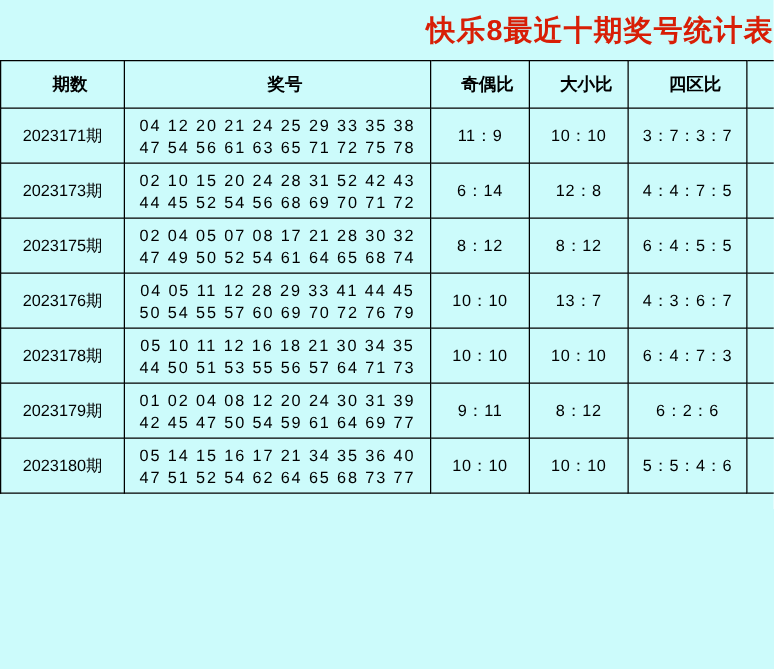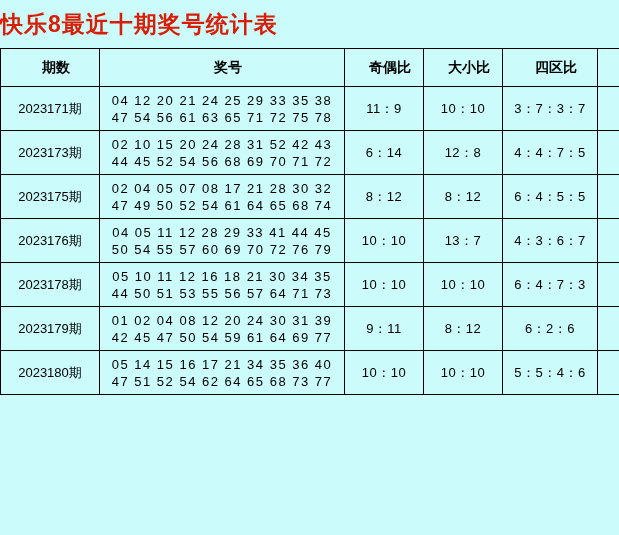--- a/index.html
+++ b/index.html
@@ -14,25 +14,25 @@
     overflow: hidden;
   }
   .page {
     width: 619px;
     height: 535px;
     background: #ccfbfb;
     box-sizing: border-box;
     position: relative;
   }
   .title {
-    text-align: left;
+    text-align: right;
     font-size: 23px;
     font-weight: bold;
     color: #d81e06;
-    padding: 9px 0 8px 0;
+    padding: 9px 0 8px 15px;
     letter-spacing: 1px;
     font-family: "Liberation Sans", sans-serif;
   }
   table.stat {
     border-collapse: collapse;
     width: 603px;
     margin: 0 auto;
     table-layout: fixed;
     background: #ccfbfb;
   }

